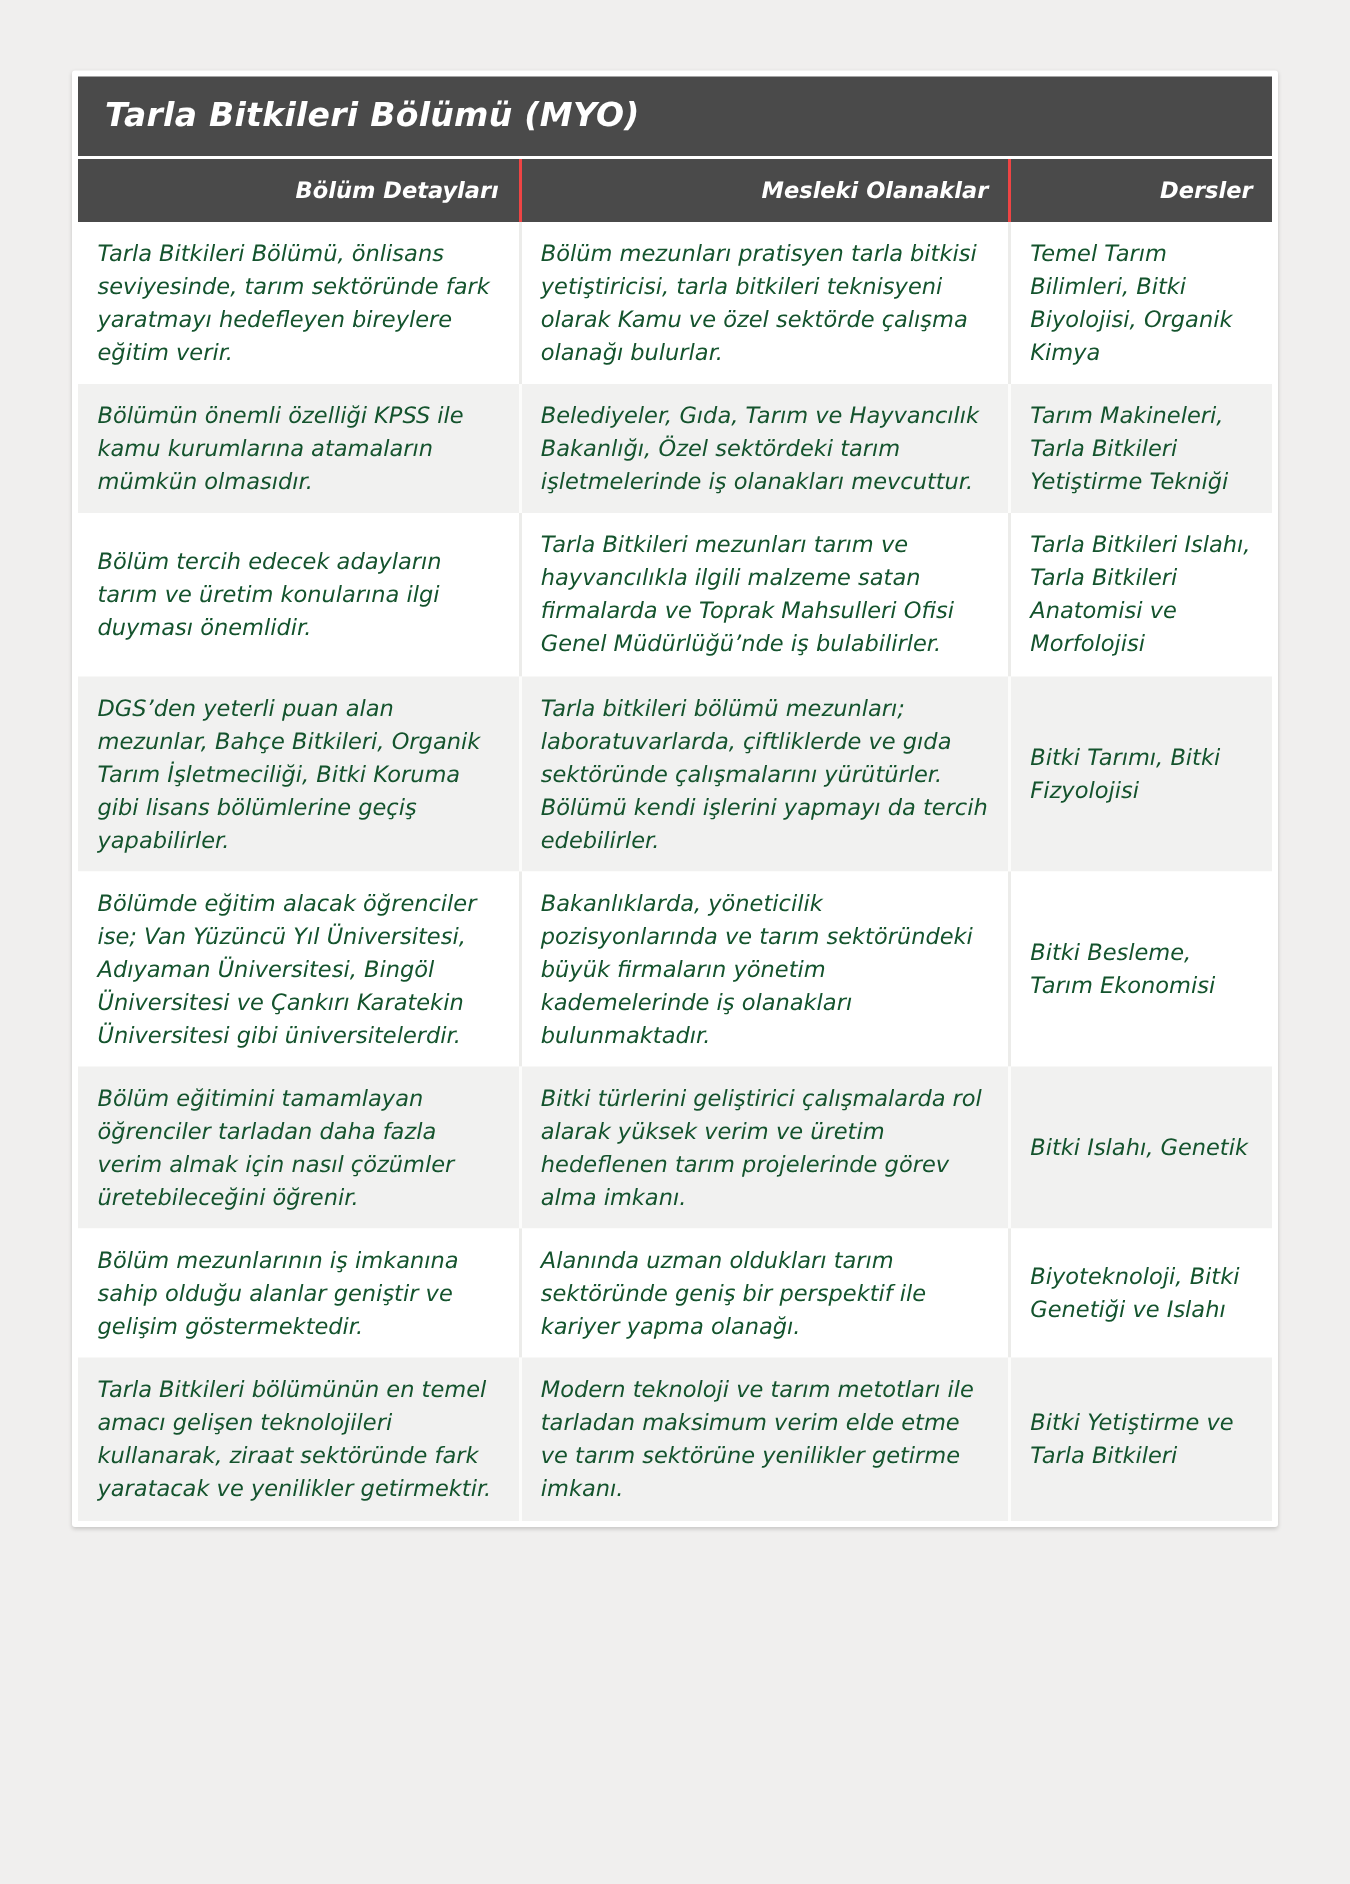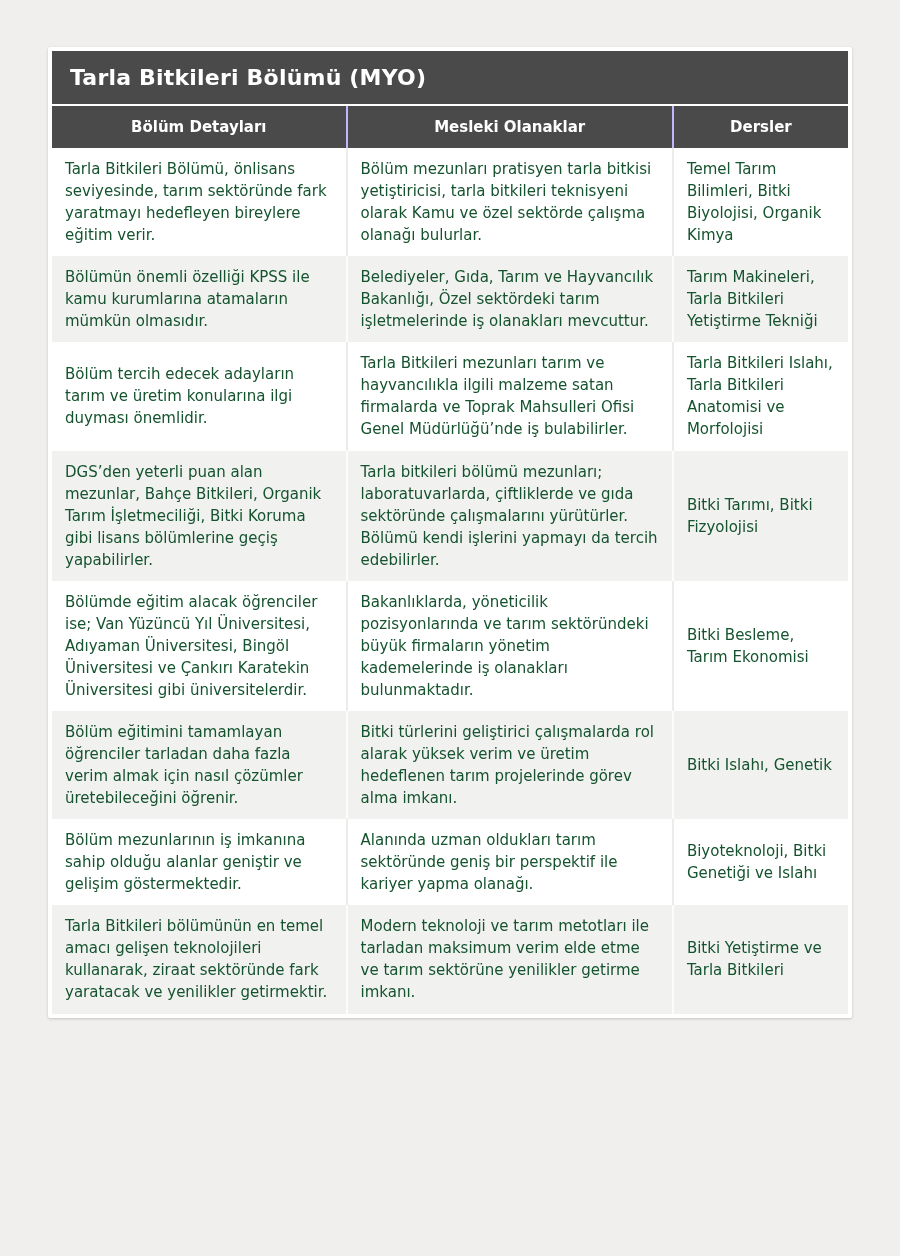--- a/index.html
+++ b/index.html
@@ -8,20 +8,21 @@
     background: #f0efee;
     font-family: "DejaVu Sans", "Liberation Sans", sans-serif;
   }
   body {
     width: 900px;
     min-height: 1256px;
     box-sizing: border-box;
   }
   .page {
     padding: 47px 48px 0 48px;
+    font-style: italic;
   }
   .card {
     background: #ffffff;
     padding: 4px;
     border-radius: 2px;
     box-shadow: 0 1px 3px rgba(0,0,0,0.18);
   }
   .title-bar {
     background: #4a4a4a;
     color: #ffffff;
@@ -37,25 +38,25 @@
     table-layout: fixed;
   }
   table.info-table col.c1 { width: 37%; }
   table.info-table col.c2 { width: 41%; }
   table.info-table col.c3 { width: 22%; }
   table.info-table th {
     background: #4a4a4a;
     color: #ffffff;
     font-size: 15px;
     font-weight: bold;
-    text-align: center;
+    text-align: right;
     padding: 12px 13px;
   }
   table.info-table th + th {
-    border-left: 2px solid #c4b5fd;
+    border-left: 2px solid #ef4444;
   }
   table.info-table td {
     font-size: 15px;
     color: #14532d;
     line-height: 1.47;
     padding: 10px 13px;
     vertical-align: middle;
     word-wrap: break-word;
   }
   table.info-table tbody tr:nth-child(odd) { background: #ffffff; }

